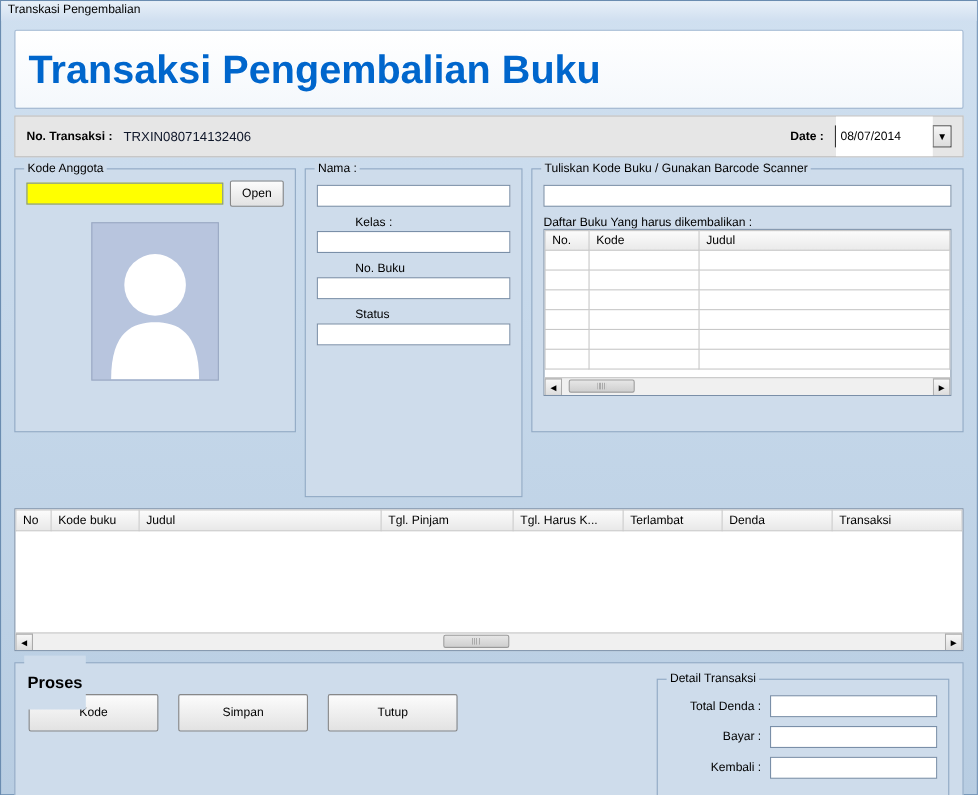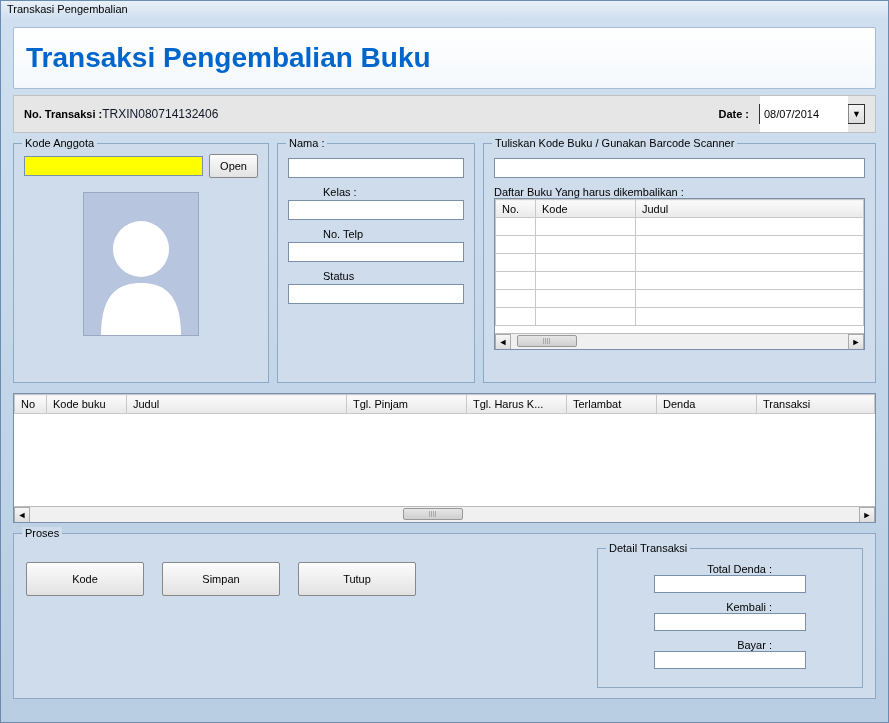--- a/index.html
+++ b/index.html
@@ -27,33 +27,33 @@
 }
 .header-panel {
   margin: 8px 12px 6px 12px;
   padding: 14px 12px;
   background: linear-gradient(to bottom, #ffffff, #f4f8fc);
   border: 1px solid #a8bcd4;
   border-radius: 2px;
 }
 .header-panel h1 {
   font-family: Arial, sans-serif;
-  font-size: 28px;
+  font-size: 36px;
   font-weight: bold;
   color: #0066cc;
 }
 .trx-bar {
   margin: 0 12px;
   background: #e6e6e6;
   border: 1px solid #c0c0c0;
   padding: 8px 10px;
   display: flex;
   align-items: center;
 }
-.trx-bar .lbl { font-weight: bold; }
+.trx-bar .lbl { font-weight: bold; margin-right: 10px; }
 .trx-bar .trx-no { color: #0f172a; font-family: Arial; font-size: 12px; }
 .trx-bar .spacer { flex: 1; }
 .trx-bar .date-lbl { font-weight: bold; margin-right: 10px; }
 .date-select {
   display: inline-flex;
   border: 1px solid #333;
   background: #fff;
   height: 20px;
   align-items: center;
 }
@@ -87,21 +87,21 @@
 }
 .group .legend {
   position: absolute;
   top: -7px;
   left: 8px;
   background: #cedceb;
   padding: 0 3px;
   font-size: 11px;
 }
 .col-left { width: 256px; height: 240px; }
-.col-mid  { width: 198px; height: 240px; }
+.col-mid  { width: 198px; height: 299px; }
 .col-right{ flex: 1; height: 240px; }
 .row { display: flex; align-items: center; gap: 6px; }
 input.txt {
   border: 1px solid #7a8fa8;
   background: #fff;
   height: 20px;
   padding: 2px 4px;
   font-size: 11px;
   width: 100%;
 }
@@ -205,40 +205,40 @@
   position: relative;
   display: flex;
   align-items: flex-start;
   gap: 30px;
 }
 .proses-group .legend {
   position: absolute;
   top: -7px;
   left: 8px;
   background: #cedceb;
-  padding: 0 3px;
-  font-size: 11px;
-  font-weight: normal;
+  padding: 16px 3px;
+  font-size: 15px;
+  font-weight: bold;
 }
 .proses-buttons { display: flex; gap: 18px; margin-top: 14px; }
 .proses-buttons button { width: 118px; height: 34px; }
 .detail-group {
   border: 1px solid #8fa8c4;
   padding: 14px 10px 10px 10px;
   position: relative;
   margin-left: auto;
   width: 266px;
 }
 .detail-group .dlegend {
   position: absolute;
   top: -7px; left: 8px;
   background: #cedceb;
   padding: 0 3px;
 }
-.detail-row { display: flex; align-items: center; margin-bottom: 8px; flex-direction: column; }
+.detail-row { display: flex; align-items: center; margin-bottom: 8px; }
 .detail-row label { width: 92px; text-align: right; margin-right: 8px; }
 .detail-row input { flex: 1; height: 20px; border: 1px solid #7a8fa8; padding: 2px 4px; font-size: 11px; }
 </style>
 </head>
 <body>
 
 <div class="window">
   <div class="titlebar">
     <span>Transkasi Pengembalian</span>
   </div>
@@ -277,21 +277,21 @@
     <div class="group col-mid">
       <span class="legend">Nama :</span>
       <div class="field" style="margin-top:4px;">
         <input class="txt" type="text" value="" style="">
       </div>
       <div class="field">
         <label>Kelas :</label>
         <input class="txt" type="text" value="" style="">
       </div>
       <div class="field">
-        <label>No. Telp</label>
+        <label>No. Buku</label>
         <input class="txt" type="text" value="" style="">
       </div>
       <div class="field">
         <label>Status</label>
         <input class="txt" type="text" value="" style="">
       </div>
     </div>
 
     <div class="group col-right">
       <span class="legend">Tuliskan Kode Buku / Gunakan Barcode Scanner</span>
@@ -397,22 +397,22 @@
       <button class="btn">Simpan</button>
       <button class="btn">Tutup</button>
     </div>
     <div class="detail-group">
       <span class="dlegend">Detail Transaksi</span>
       <div class="detail-row">
         <label>Total Denda :</label>
         <input type="text" value="" style="">
       </div>
       <div class="detail-row">
+        <label>Bayar :</label>
+        <input type="text" value="" style="">
+      </div>
+      <div class="detail-row">
         <label>Kembali :</label>
         <input type="text" value="" style="">
       </div>
-      <div class="detail-row">
-        <label>Bayar :</label>
-        <input type="text" value="" style="">
-      </div>
     </div>
   </div>
 </div>
 
 </body></html>

